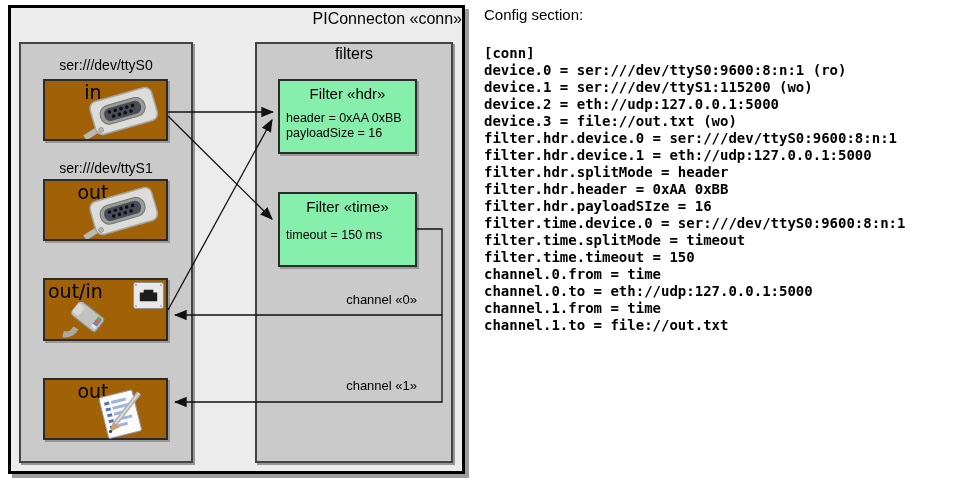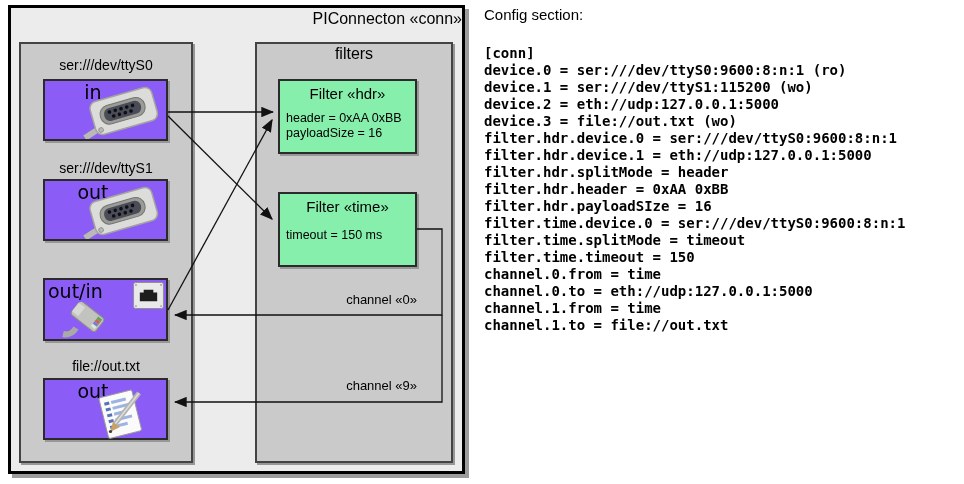--- a/index.html
+++ b/index.html
@@ -9,21 +9,21 @@
          background:#ececec;box-shadow:4px 4px 0 #9c9c9c;}
   .frame-title{position:absolute;left:0;top:2px;width:100%;text-align:right;font-size:16px;}
   
   .group{position:absolute;top:34px;height:421px;background:#cacaca;border:2px solid #434343;
          box-sizing:border-box;box-shadow:2px 2px 0 #979797;}
   .group-devices{left:8px;width:174px;padding-left:32px;}
   .group-filters{left:244px;width:198px;}
   .filters-title{position:absolute;left:0;top:1px;width:100%;text-align:center;font-size:16px;}
   
   .dev-label{position:absolute;left:0;width:170px;text-align:center;font-size:14px;white-space:nowrap;}
-  .dev-box{position:absolute;left:22px;width:125px;height:62px;background:#8b5cf6;border:2px solid #2b2b2b;
+  .dev-box{position:absolute;left:22px;width:125px;height:62px;background:#a16207;border:2px solid #2b2b2b;
            box-sizing:border-box;box-shadow:2px 2px 0 #979797;}
   .port-label{position:absolute;top:1px;font-family:"DejaVu Sans",sans-serif;font-size:19px;line-height:20px;}
   .port-center{left:0;width:96px;text-align:center;}
   
   .filter-box{position:absolute;left:21px;width:139px;height:75px;background:#86efac;border:2px solid #2b2b2b;
               box-sizing:border-box;box-shadow:2px 2px 0 #979797;}
   .filter-title{position:absolute;left:0;top:4px;width:100%;text-align:center;font-size:15px;}
   .filter-props{position:absolute;left:6px;font-size:12.5px;line-height:15px;white-space:nowrap;}
   
   .chan-label{position:absolute;right:34px;font-size:13px;white-space:nowrap;}
@@ -105,21 +105,20 @@
           <rect x="12" y="6" width="31" height="17" rx="3" fill="#c2c2bf" stroke="#8d8d89"></rect>
           <rect x="12" y="9" width="8" height="11" fill="#d8d8d5"></rect>
           <rect x="36" y="8" width="5" height="3" fill="#58a75a"></rect>
           <rect x="36" y="11" width="5" height="3" fill="#d05f5f"></rect>
           <rect x="36" y="14" width="5" height="3" fill="#6b86c8"></rect>
           <rect x="36" y="17" width="5" height="3" fill="#e3e3e0"></rect>
         </g>
       </svg>
     </div>
 
-    <div class="dev-label" style="top:314px;">file://out.txt</div>
     <div class="dev-box" style="top:334px;">
       <div class="port-label port-center">out</div>
       <svg class="icon" style="left:48px;top:7px;width:56px;height:52px;" viewBox="0 0 56 52">
         <g transform="rotate(-14 28 26)">
           <rect x="10" y="6" width="34" height="42" rx="2" fill="#fbfbfb" stroke="#9a9a9a"></rect>
           <rect x="14" y="12" width="5" height="3" fill="#5872b8"></rect>
             <rect x="21" y="12" width="15" height="3" fill="#9db4e0"></rect>
           <rect x="14" y="18" width="5" height="3" fill="#5872b8"></rect>
             <rect x="21" y="18" width="18" height="3" fill="#9db4e0"></rect>
           <rect x="14" y="24" width="5" height="3" fill="#5872b8"></rect>
@@ -149,21 +148,21 @@
     </div>
 
     <div class="filter-box" style="top:148px;">
       <div class="filter-title">Filter «time»</div>
       <div class="filter-props" style="top:34px;">
         <div>timeout = 150 ms</div>
       </div>
     </div>
 
     <div class="chan-label" style="top:248px;">channel «0»</div>
-    <div class="chan-label" style="top:334px;">channel «9»</div>
+    <div class="chan-label" style="top:334px;">channel «1»</div>
   </div>
 
   <svg class="wires" viewBox="0 0 451 463">
     <defs>
       <marker id="arr" viewBox="0 0 10 8" refX="9" refY="4" markerWidth="10" markerHeight="8" orient="auto">
         <path d="M0,0 L10,4 L0,8 z" fill="#111"></path>
       </marker>
     </defs>
     <path d="M157,104 L262,104" stroke="#111" stroke-width="1.3" fill="none" marker-end="url(#arr)"></path>
     <path d="M157,108 L261,211" stroke="#111" stroke-width="1.3" fill="none" marker-end="url(#arr)"></path>

